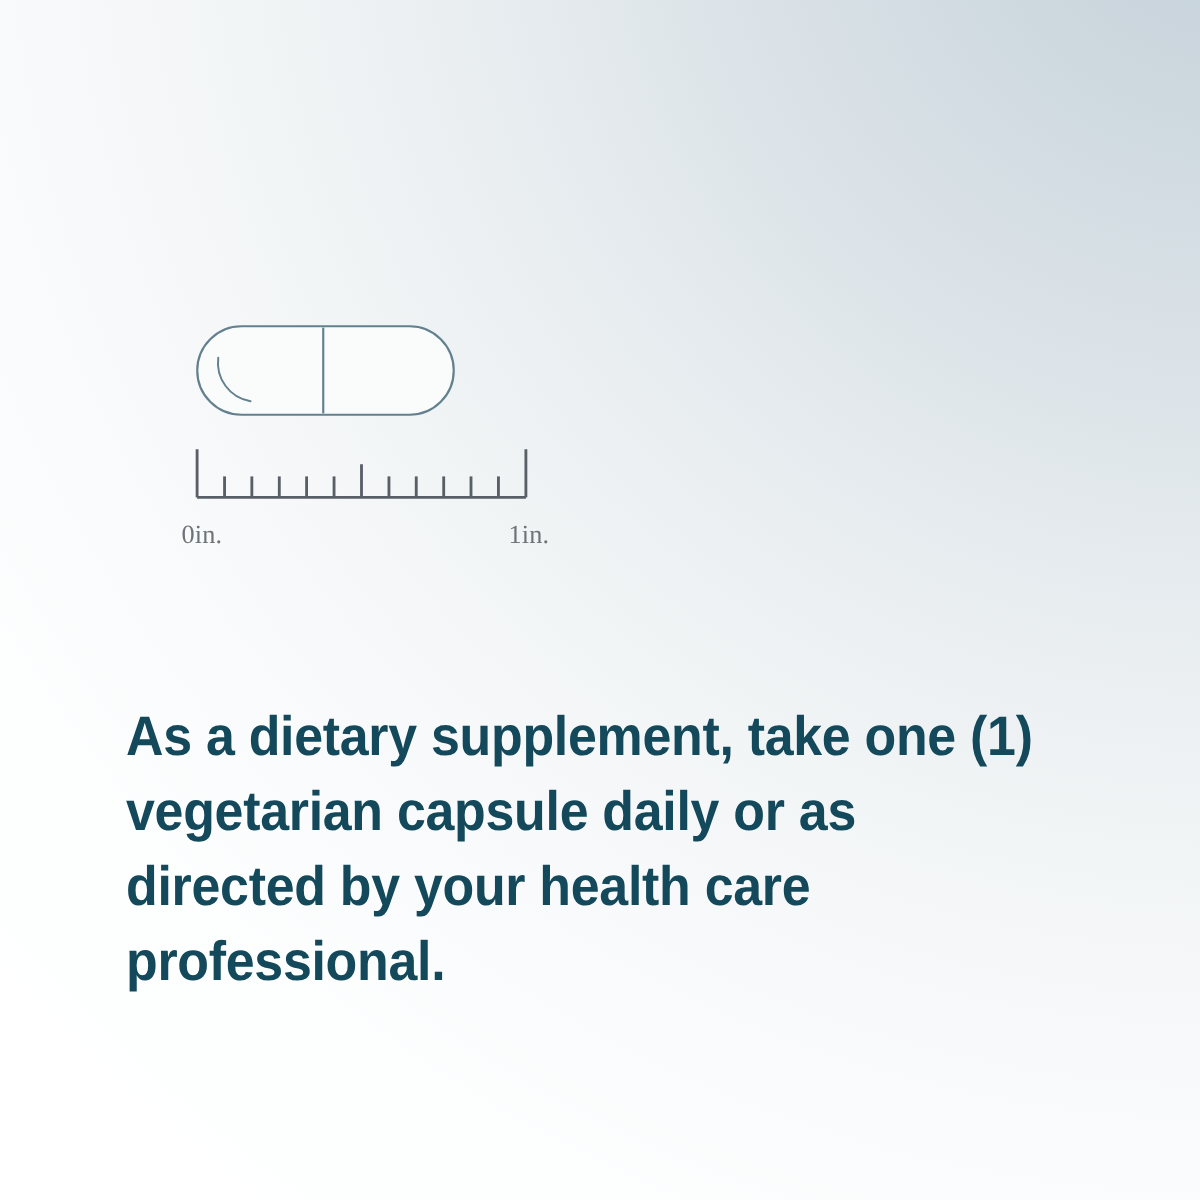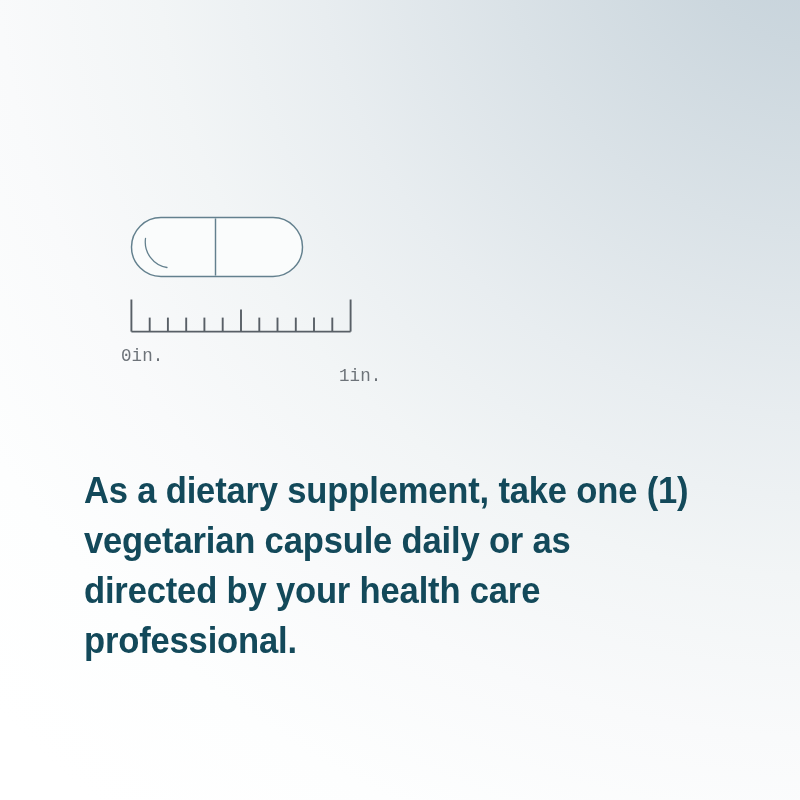--- a/index.html
+++ b/index.html
@@ -38,29 +38,29 @@
     height: 180px;
   }
   #figure svg {
     display: block;
     overflow: visible;
   }
 
   
   .ruler-label {
     position: absolute;
-    font-family: Liberation Mono, monospace;
+    font-family: Liberation Serif, serif;
     font-size: 17.5px;
     font-weight: 400;
     color: #6d7379;
     letter-spacing: 0.1px;
     white-space: nowrap;
   }
   #label-zero { left: 121px; top: 346px; }
-  #label-one  { left: 339px; top: 366px; }
+  #label-one  { left: 339px; top: 346px; }
 
   
   #directions {
     position: absolute;
     left: 84px;
     top: 466px;
     width: 660px;
     color: #13495a;
     font-family: "Liberation Sans", sans-serif;
     font-weight: 700;

